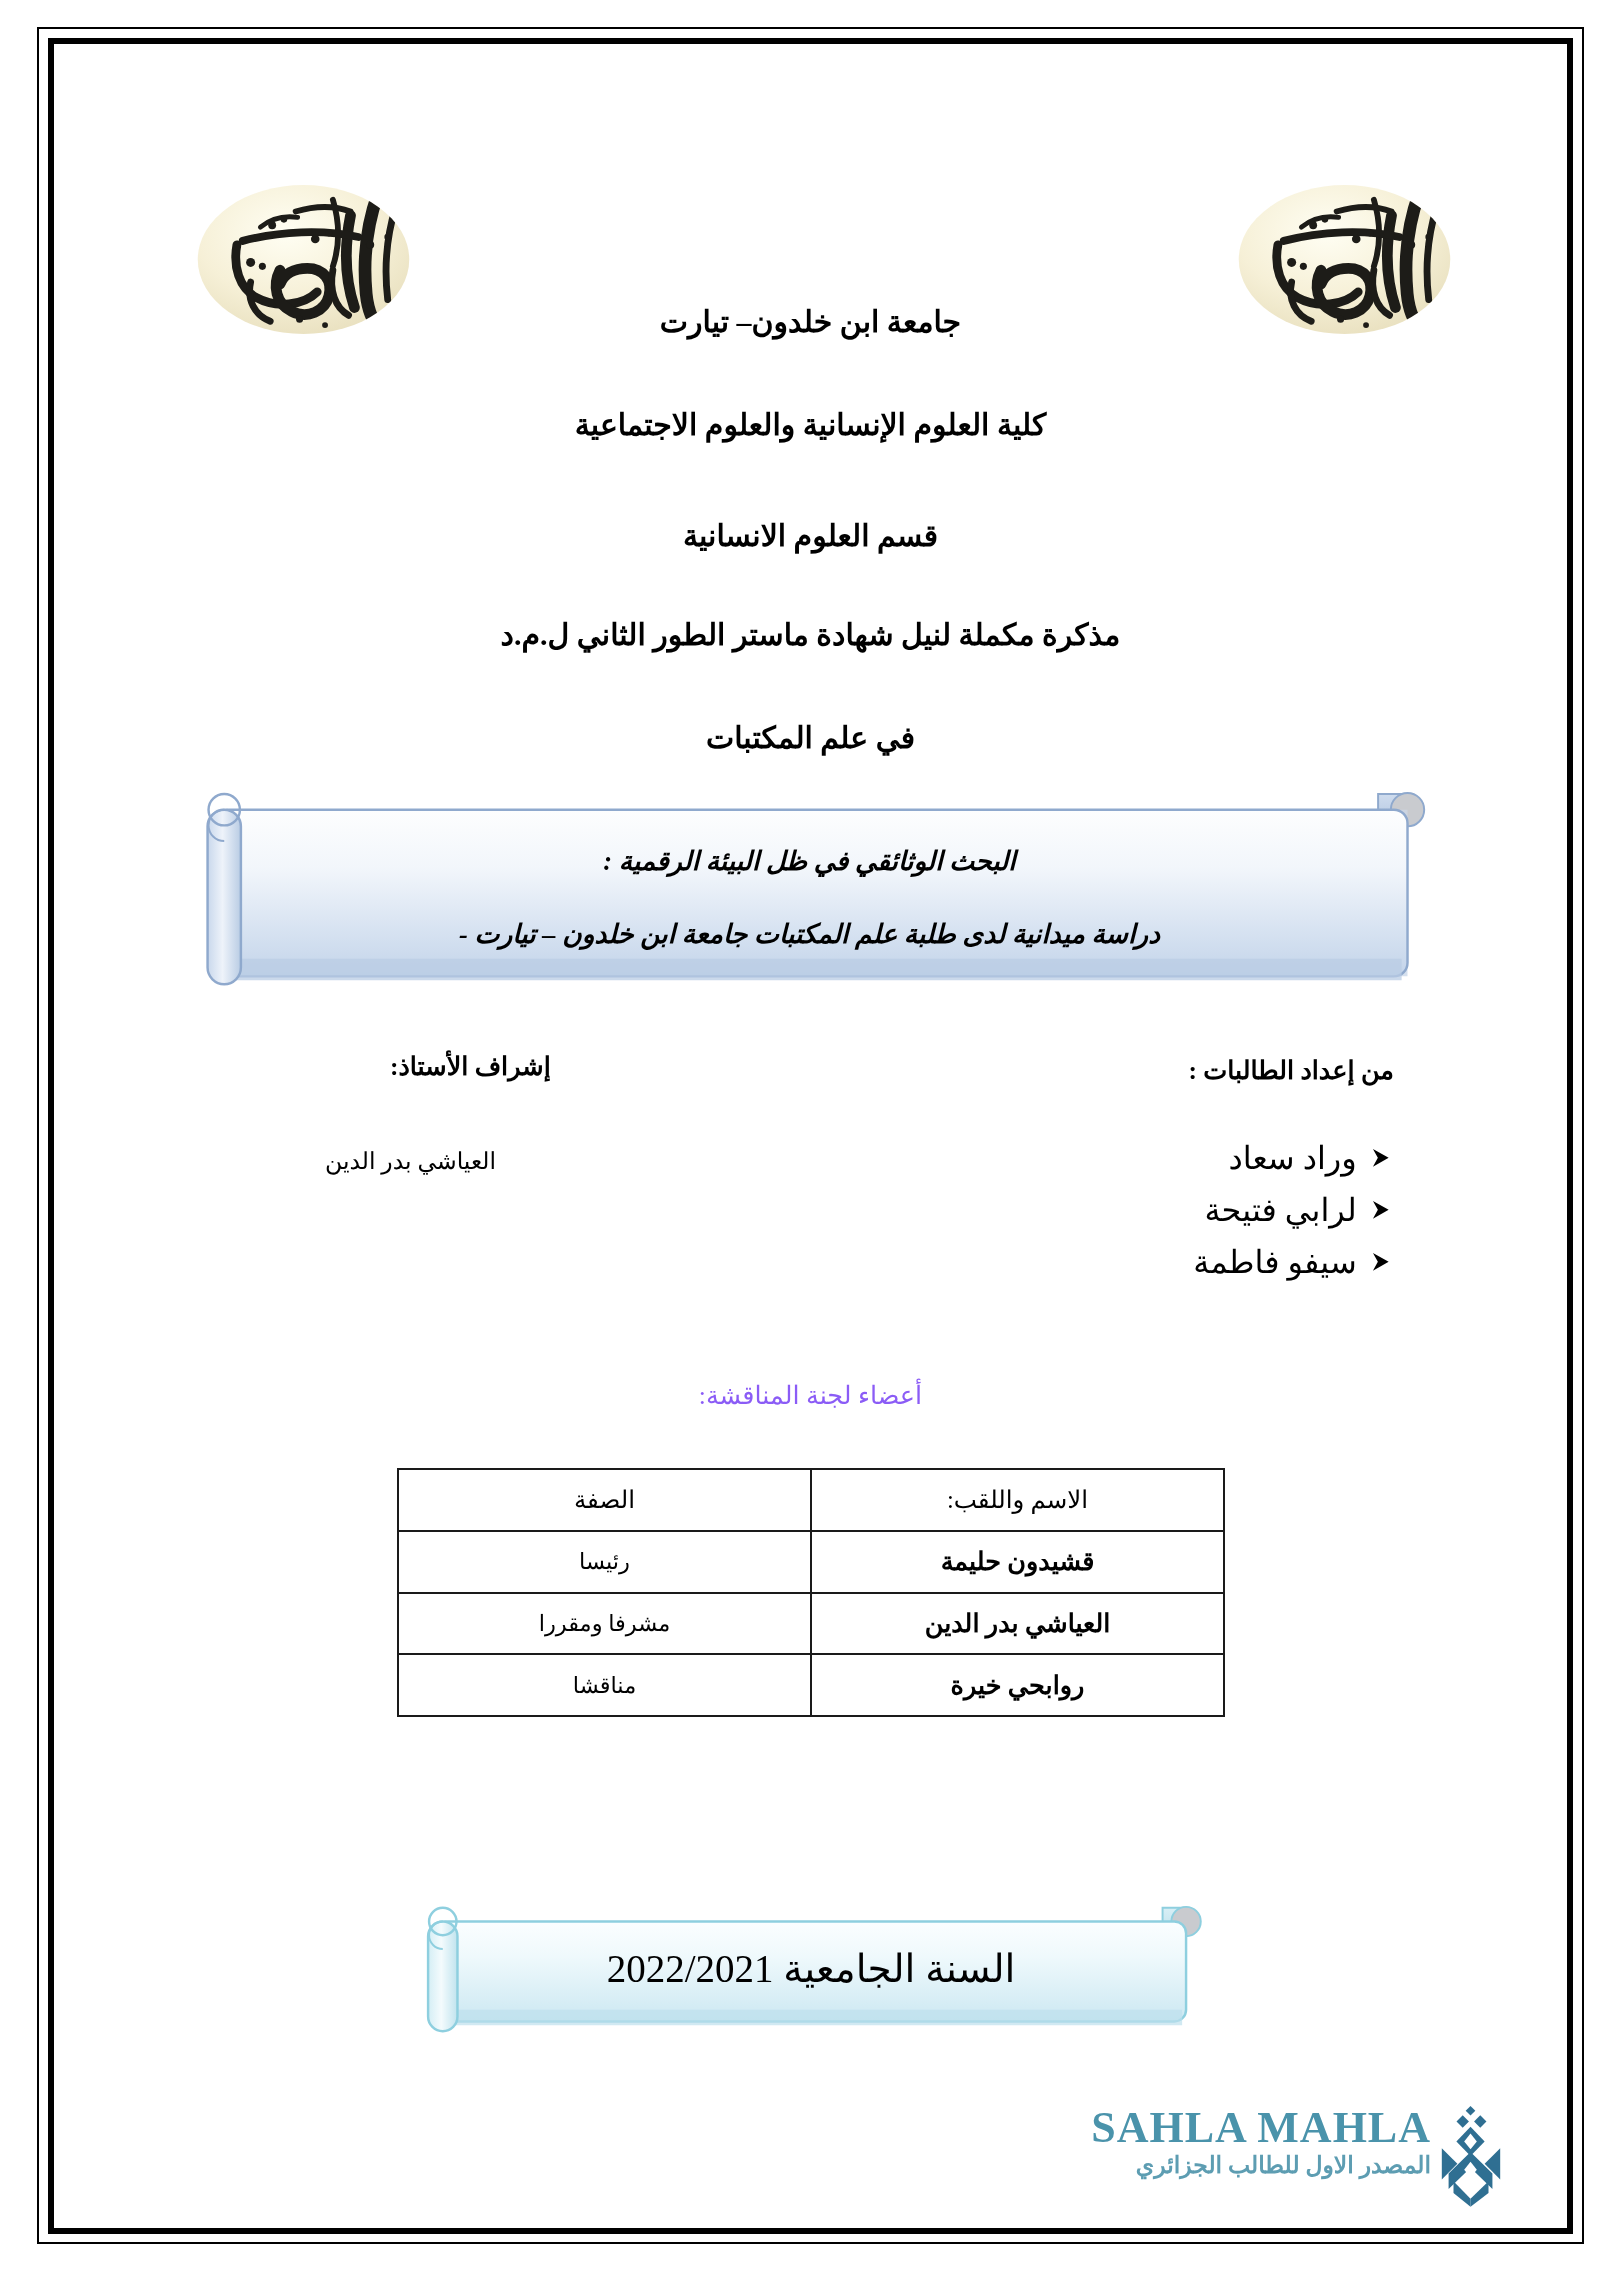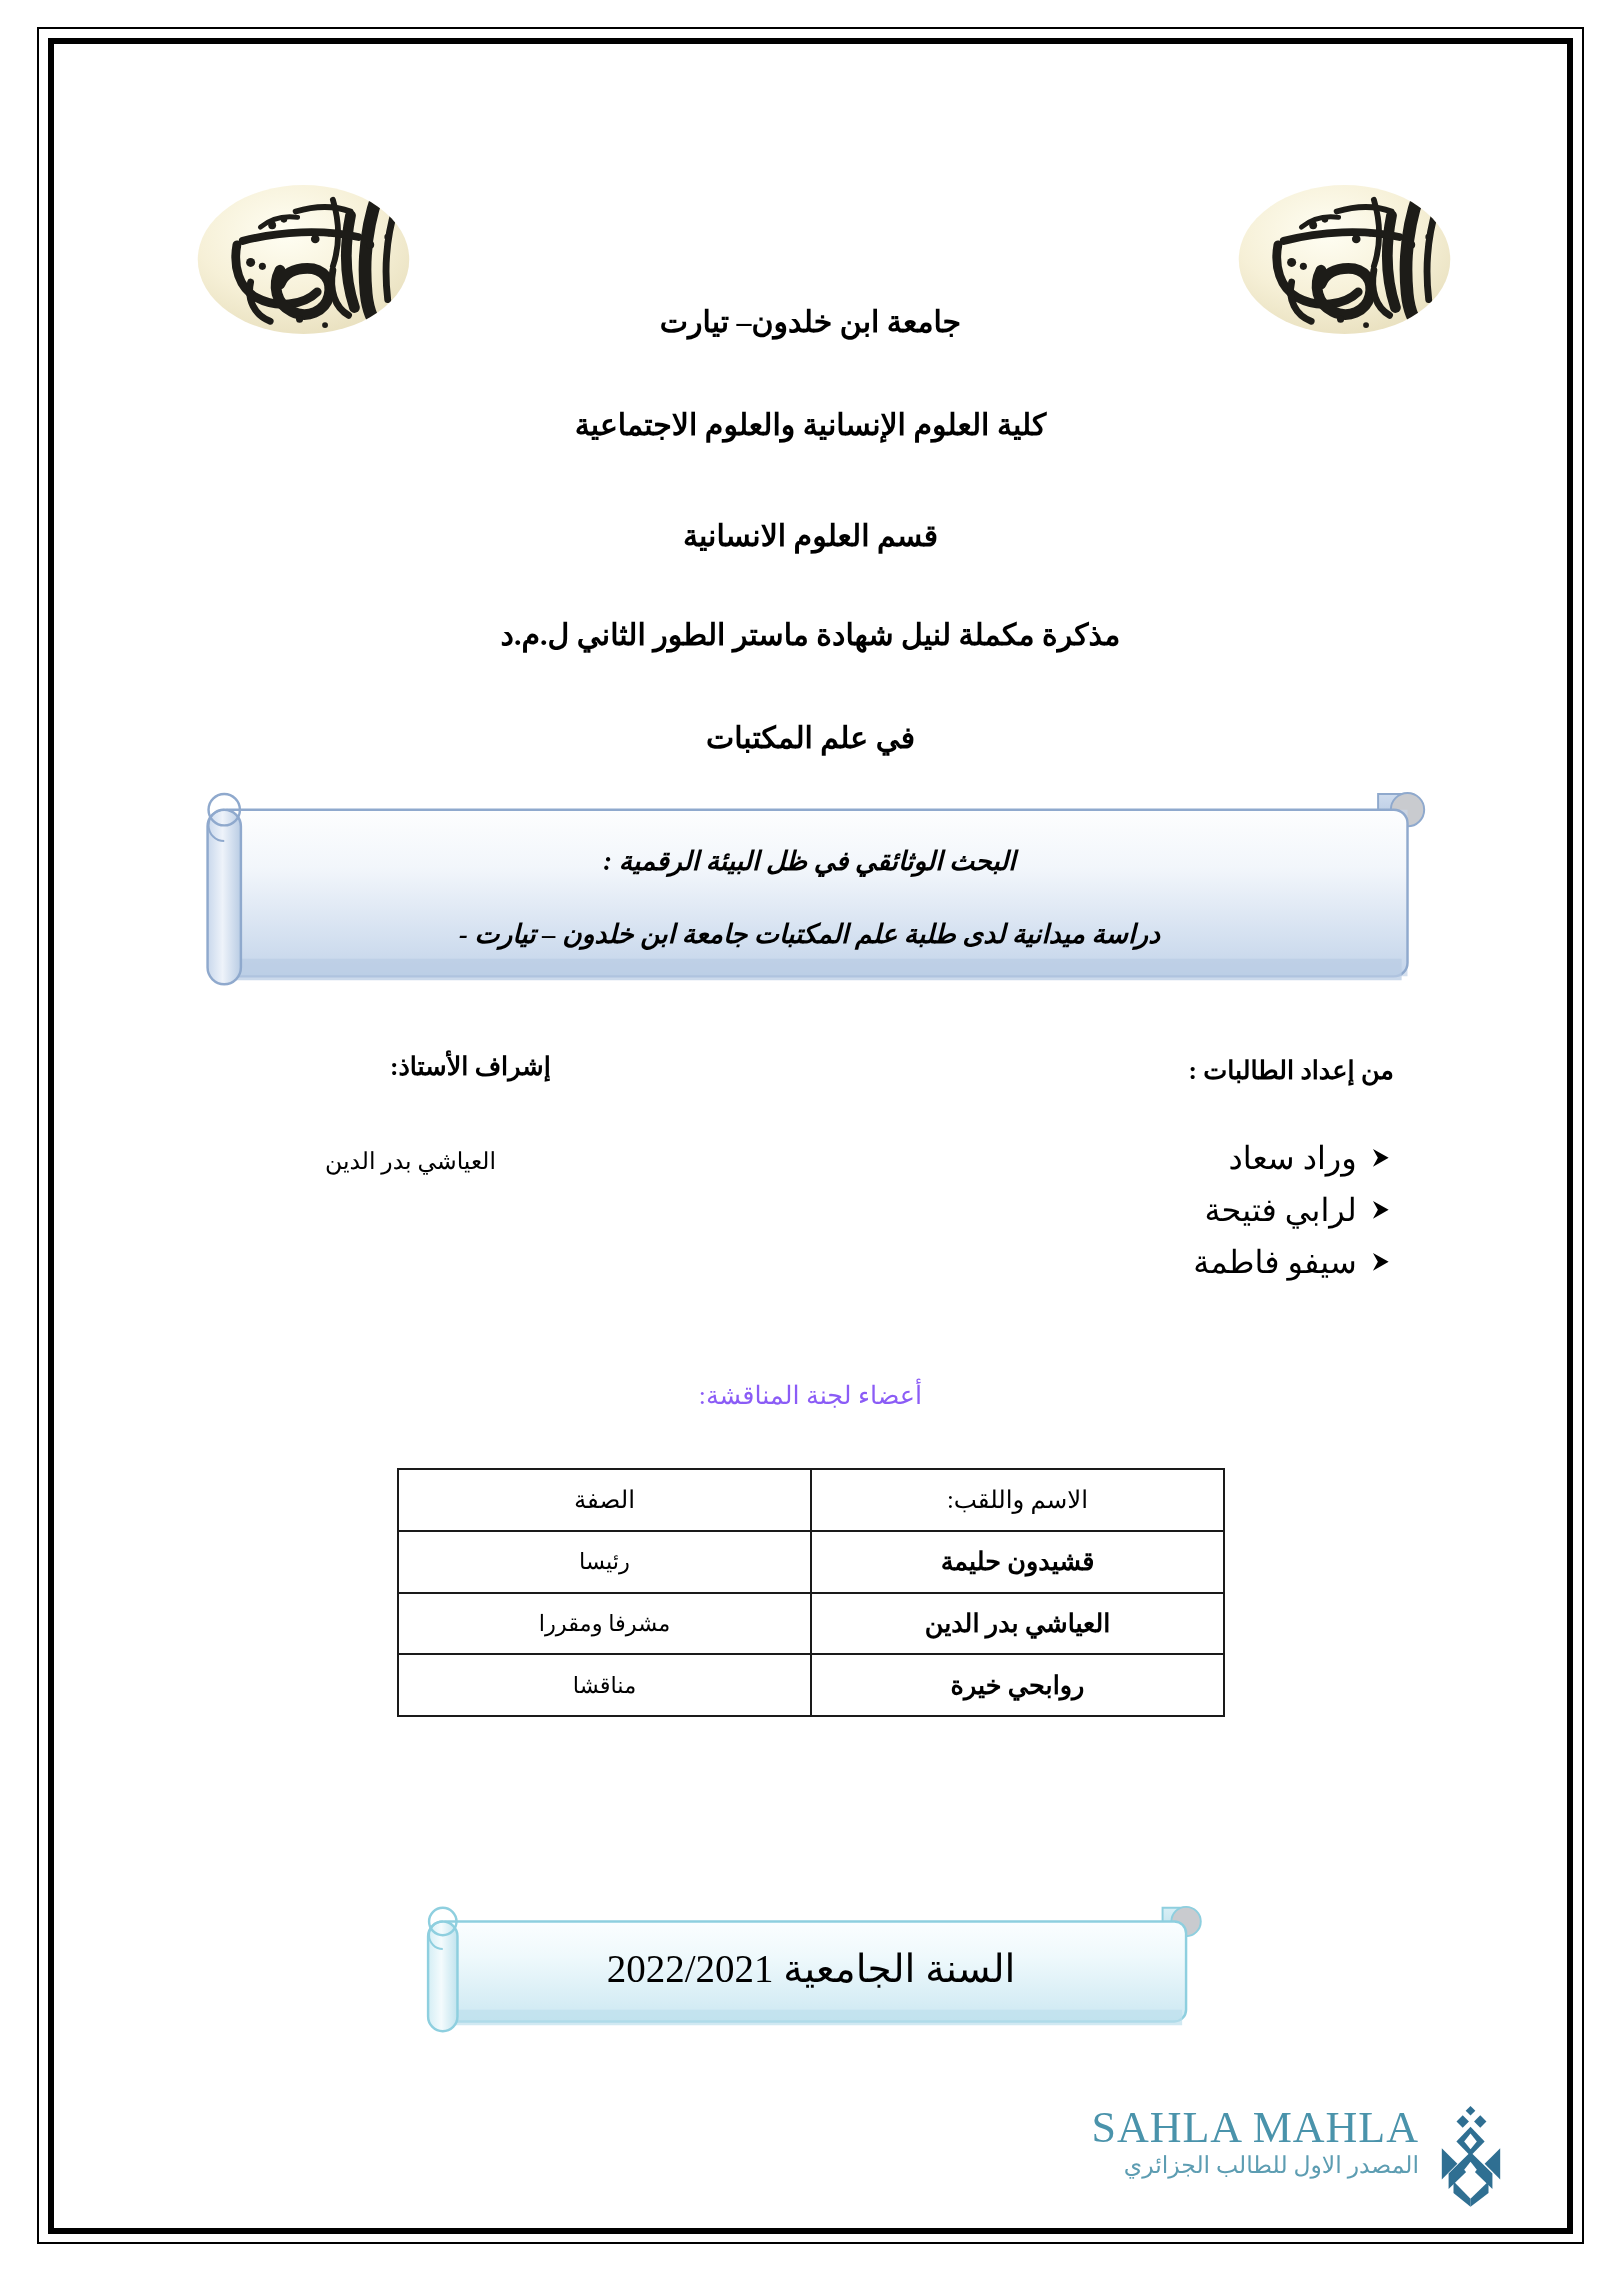--- a/index.html
+++ b/index.html
@@ -213,21 +213,22 @@
     left: 1057px;
     top: 2105px;
     width: 451px;
     height: 113px;
     direction: ltr;
   }
   .wm-row {
     display: flex;
     align-items: flex-start;
     justify-content: flex-end;
-    gap: 15px;
+    gap: 3px;
+    font-weight: bold;
   }
   .wm-textblock { text-align: right; }
   .wm-title {
     font-family: "Liberation Serif", "DejaVu Serif", serif;
     font-size: 44px;
     letter-spacing: 1px;
     color: #4a93ab;
     line-height: 1.05;
     white-space: nowrap;
   }

